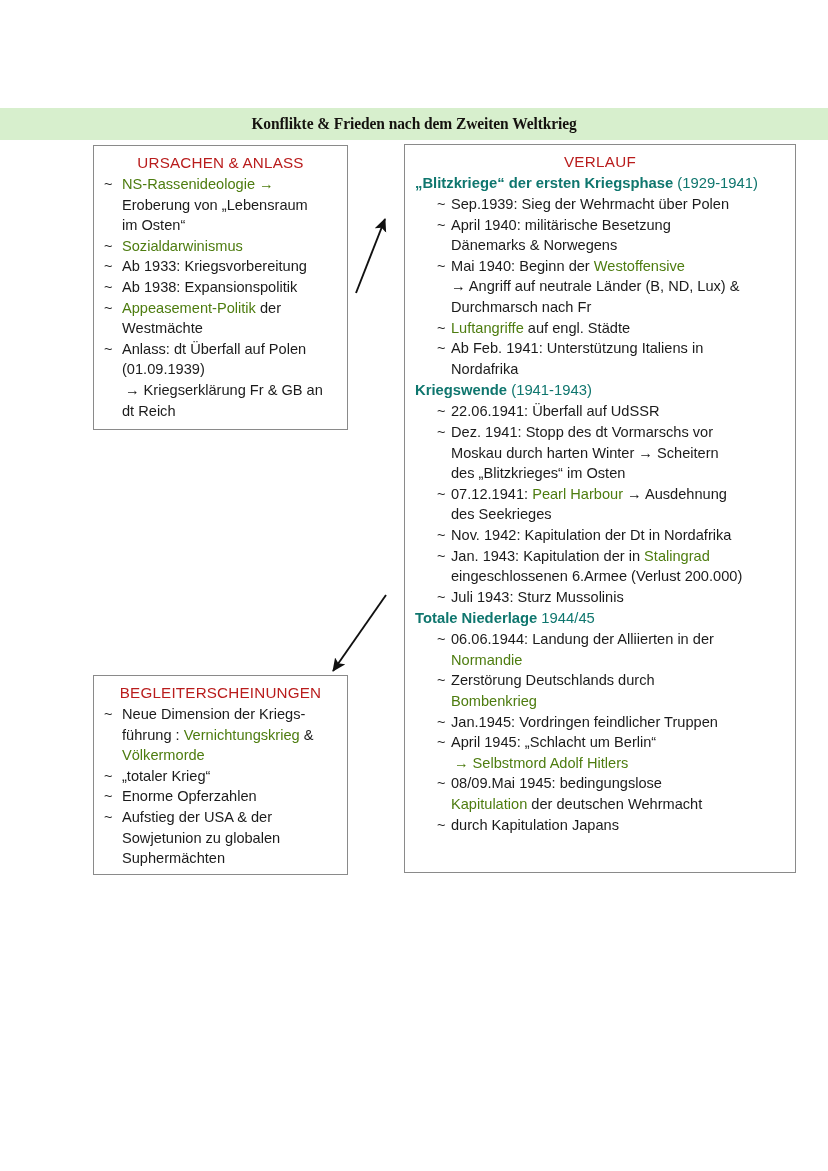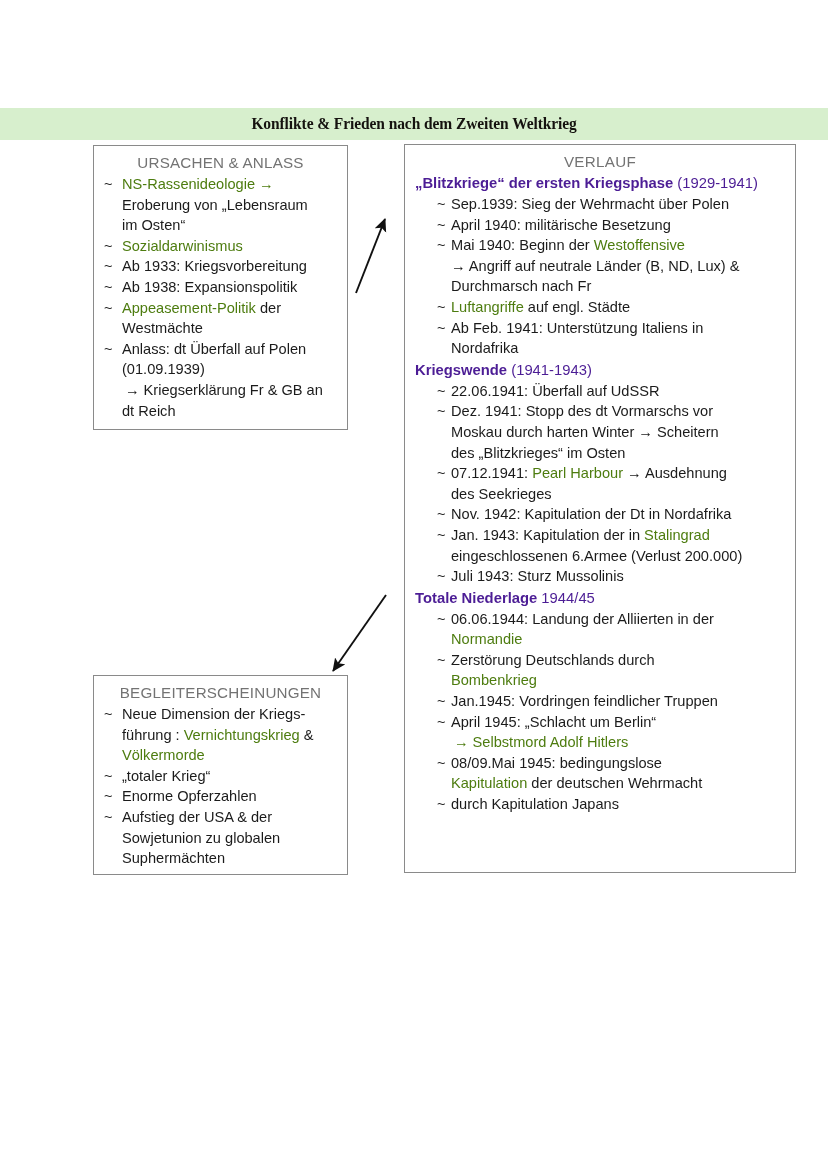--- a/index.html
+++ b/index.html
@@ -48,21 +48,21 @@
   }
   .box-ursachen  { left: 93px;  top: 145px; width: 255px; height: 285px; }
   .box-verlauf   { left: 404px; top: 144px; width: 392px; height: 729px; }
   .box-begleit   { left: 93px;  top: 675px; width: 255px; height: 200px; }
 
   .box-inner { padding: 8px 10px 6px 10px; }
 
   .box-title {
     text-align: center;
     font-size: 15.2px;
-    color: #737373;
+    color: #b91c1c;
     margin-bottom: 3px;
     letter-spacing: 0.2px;
   }
   .box-title.verlauf-title { letter-spacing: 0.3px; }
 
   
   .row {
     display: flex;
     align-items: flex-start;
     font-size: 14.6px;
@@ -82,21 +82,21 @@
   .list-left .bullet     { width: 18px; }
 
   
   .list-verlauf .row     { margin-bottom: 0px; }
   .list-verlauf .bullet  { width: 36px; padding-left: 22px; box-sizing: border-box; }
 
   .sub-heading {
     font-size: 14.8px;
     line-height: 21px;
     font-weight: bold;
-    color: #4c1d95;
+    color: #0f766e;
     margin-top: 1px;
   }
   .sub-heading .plain { font-weight: normal; }
 
   .green { color: #4d7c0f; }
   .cont  { display: block; }
 
   
   .arrows {
     position: absolute;
@@ -180,20 +180,21 @@
         <div class="row">
           <span class="bullet">~</span>
           <span class="row-text">
             <span class="cont"><span class="">Sep.1939: Sieg der Wehrmacht über Polen</span></span>
           </span>
         </div>
         <div class="row">
           <span class="bullet">~</span>
           <span class="row-text">
             <span class="cont"><span class="">April 1940: militärische Besetzung</span></span>
+            <span class="cont"><span class="">Dänemarks &amp; Norwegens</span></span>
           </span>
         </div>
         <div class="row">
           <span class="bullet">~</span>
           <span class="row-text">
             <span class="cont"><span class="">Mai 1940: Beginn der </span><span class="green">Westoffensive</span></span>
             <span class="cont"><span class="">→ Angriff auf neutrale Länder (B, ND, Lux) &amp;</span></span>
             <span class="cont"><span class="">Durchmarsch nach Fr</span></span>
           </span>
         </div>

